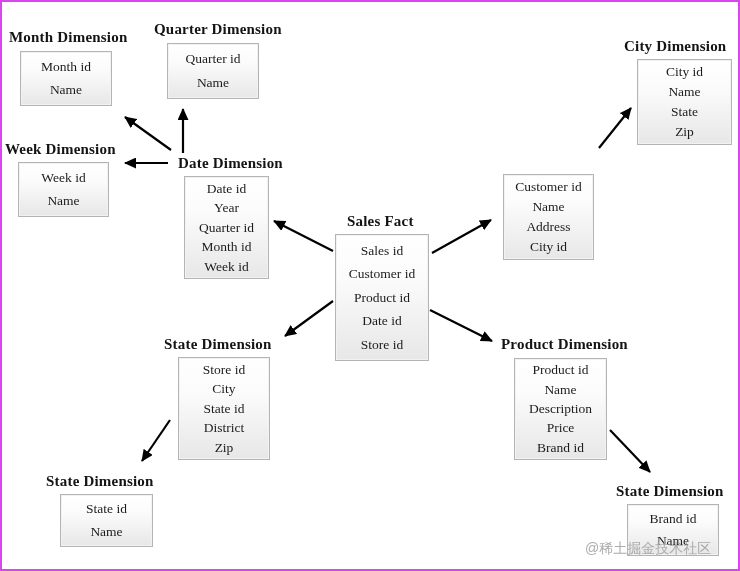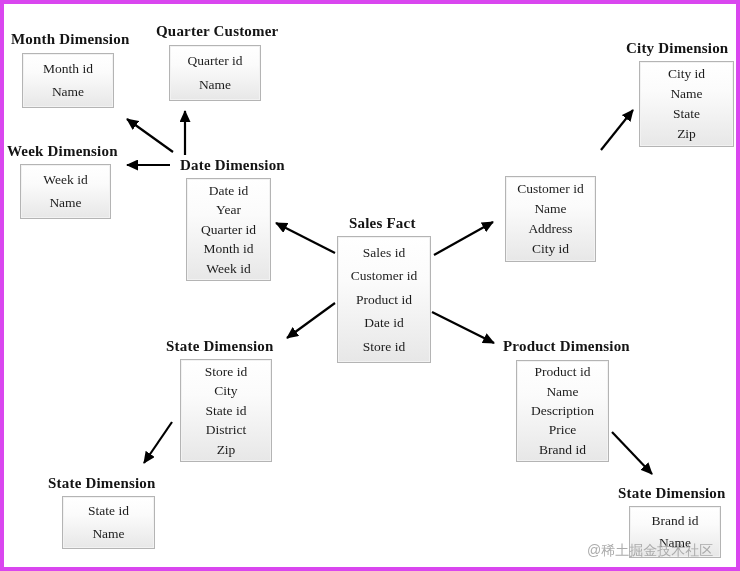--- a/index.html
+++ b/index.html
@@ -1,20 +1,20 @@
 <!DOCTYPE html>
 <html><head>
 <meta charset="utf-8">
 <style>
   html,body{margin:0;padding:0;background:#ffffff;}
   .canvas{
     position:relative;
     width:740px;height:571px;
     box-sizing:border-box;
-    border:4px solid #d946ef;
+    border:2px solid #d946ef;
     background:#ffffff;
     font-family:"Liberation Serif", serif;
     overflow:hidden;
   }
   .arrows{position:absolute;left:0;top:0;width:740px;height:571px;pointer-events:none;}
   .ntitle{
     position:absolute;
     font-weight:bold;
     font-size:15px;
     color:#141414;
@@ -69,21 +69,21 @@
     <line x1="168" y1="418" x2="140" y2="459" stroke="#000" stroke-width="2.2" marker-end="url(#ah)"></line>
     <line x1="608" y1="428" x2="648" y2="470" stroke="#000" stroke-width="2.2" marker-end="url(#ah)"></line>
   </svg>
 
   <div class="ntitle" style="left:7px;top:27px">Month Dimension</div>
   <div class="nbox" style="left:18px;top:49px;width:92px;height:55px">
       <div class="field">Month id</div>
       <div class="field">Name</div>
     </div>
 
-  <div class="ntitle" style="left:152px;top:19px">Quarter Customer</div>
+  <div class="ntitle" style="left:152px;top:19px">Quarter Dimension</div>
   <div class="nbox" style="left:165px;top:41px;width:92px;height:56px">
       <div class="field">Quarter id</div>
       <div class="field">Name</div>
     </div>
 
   <div class="ntitle" style="left:3px;top:139px">Week Dimension</div>
   <div class="nbox" style="left:16px;top:160px;width:91px;height:55px">
       <div class="field">Week id</div>
       <div class="field">Name</div>
     </div>

